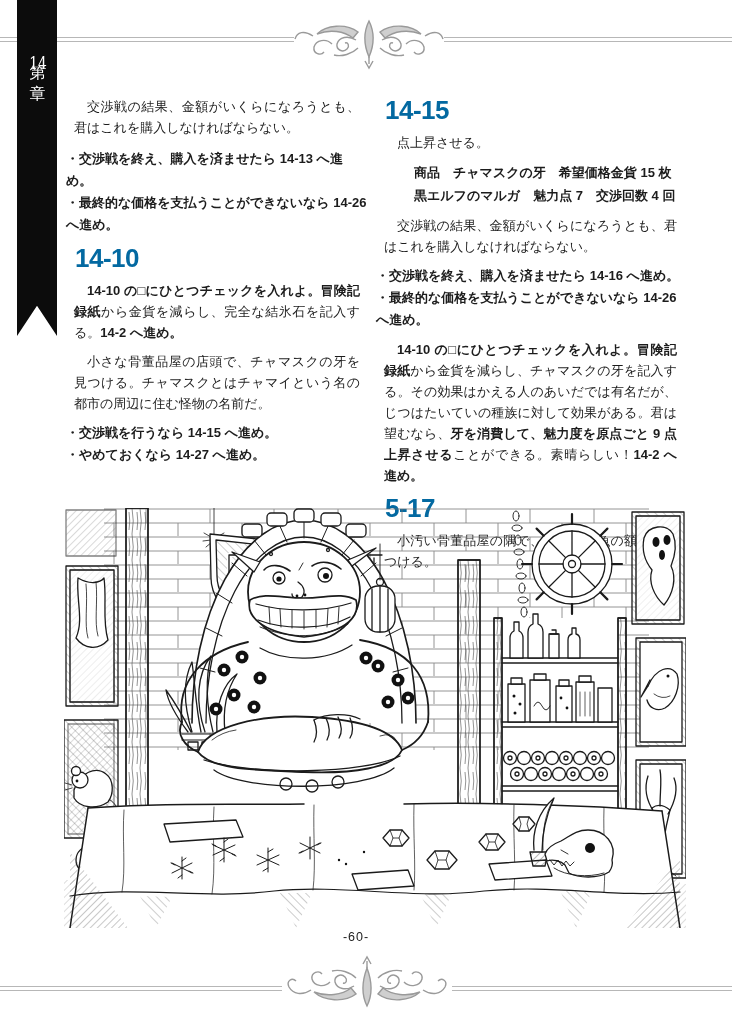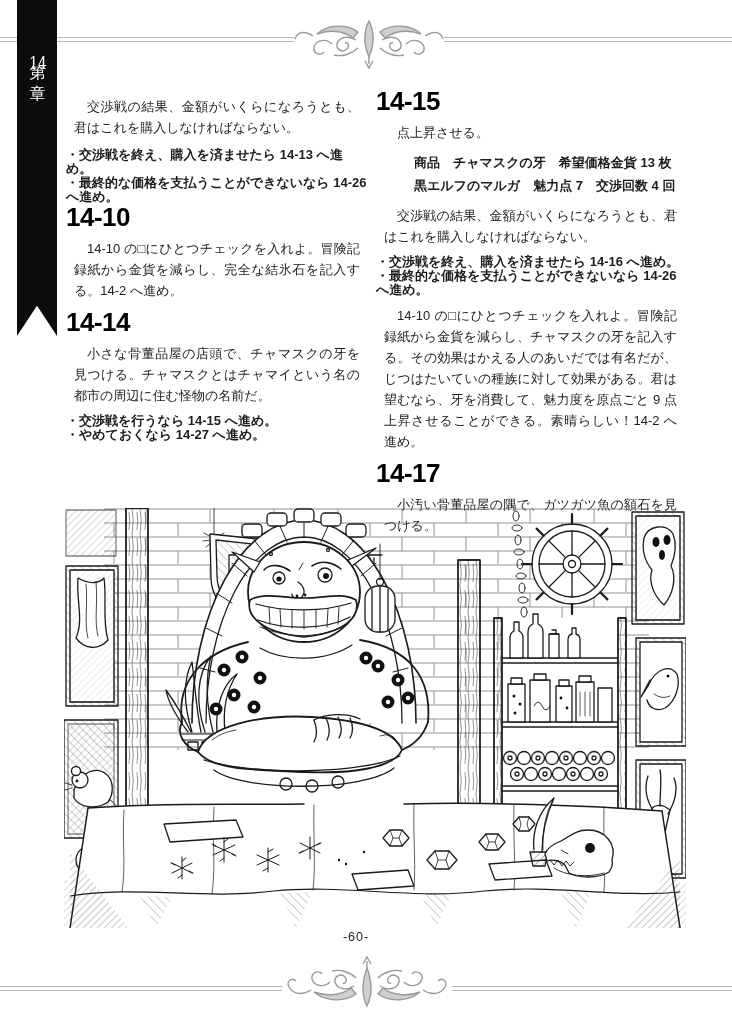--- a/index.html
+++ b/index.html
@@ -28,29 +28,29 @@
   .rule-br{top:986px;left:448px;width:284px;}
   .orn{position:absolute;background:#fff;}
   .orn-top{left:294px;top:16px;width:150px;height:54px;}
   .orn-bottom{left:282px;top:954px;width:170px;height:58px;}
   
   .col{position:absolute;font-size:13px;line-height:21px;text-align:justify;}
   .col-left{left:66px;top:88px;width:302px;}
   .col-right{left:376px;top:88px;width:309px;}
   p.body{margin:8px;}
   .ind{text-indent:1em;}
-  .b{font-family:"Liberation Sans","DejaVu Sans",sans-serif;font-weight:400;}
+  .b{font-family:"Liberation Sans","DejaVu Sans",sans-serif;font-weight:700;}
   h2.sec{
     font-family:"Liberation Sans","DejaVu Sans",sans-serif;font-weight:700;
-    font-size:26px;line-height:26px;margin:0;letter-spacing:-0.5px;color:#000000;
+    font-size:26px;line-height:26px;margin:9px;letter-spacing:-0.5px;color:#0369a1;
   }
   .choices{margin:0;}
   .choice{
     font-family:"Liberation Sans","DejaVu Sans",sans-serif;font-weight:700;
-    font-size:13px;line-height:14px;text-align:left;
+    font-size:13px;line-height:22px;text-align:left;
   }
   .mt10{margin-top:10px;} .mt8{margin-top:8px;} .mt6{margin-top:6px;}
   .mt4{margin-top:4px;} .mt3{margin-top:3px;} .mt2{margin-top:2px;}
   .nego-table{
     font-family:"Liberation Sans","DejaVu Sans",sans-serif;font-weight:700;
     font-size:13px;line-height:23px;padding-left:38px;text-align:left;margin-top:8px;
   }
   
   .illo{position:absolute;left:64px;top:508px;width:622px;height:420px;}
   .illo svg{display:block;}
@@ -94,42 +94,41 @@
 </div>
 
 <div class="col col-left">
   <p class="body ind">交渉戦の結果、金額がいくらになろうとも、君はこれを購入しなければならない。</p>
   <div class="choices mt10">
     <div class="choice">・交渉戦を終え、購入を済ませたら 14-13 へ進め。</div>
     <div class="choice">・最終的な価格を支払うことができないなら 14-26 へ進め。</div>
   </div>
   <h2 class="sec mt10">14-10</h2>
   <p class="body ind mt4"><span class="b">14-10 の□にひとつチェックを入れよ。</span><span class="b">冒険記録紙</span>から金貨を減らし、完全な結氷石を記入する。<span class="b">14-2 へ進め。</span></p>
-  <h2 class="sec mt6">14-14</h2>
   <p class="body ind mt3">小さな骨董品屋の店頭で、チャマスクの牙を見つける。チャマスクとはチャマイという名の都市の周辺に住む怪物の名前だ。</p>
   <div class="choices mt8">
     <div class="choice">・交渉戦を行うなら 14-15 へ進め。</div>
     <div class="choice">・やめておくなら 14-27 へ進め。</div>
   </div>
 </div>
 
 <div class="col col-right">
   <h2 class="sec">14-15</h2>
   <p class="body ind mt2">点上昇させる。</p>
   <div class="nego-table">
-    <div>商品　チャマスクの牙　希望価格金貨 13 枚</div>
+    <div>商品　チャマスクの牙　希望価格金貨 15 枚</div>
     <div>黒エルフのマルガ　魅力点 7　交渉回数 4 回</div>
   </div>
   <p class="body ind mt4">交渉戦の結果、金額がいくらになろうとも、君はこれを購入しなければならない。</p>
   <div class="choices mt8">
     <div class="choice">・交渉戦を終え、購入を済ませたら 14-16 へ進め。</div>
     <div class="choice">・最終的な価格を支払うことができないなら 14-26 へ進め。</div>
   </div>
   <p class="body ind mt3"><span class="b">14-10 の□にひとつチェックを入れよ。</span><span class="b">冒険記録紙</span>から金貨を減らし、チャマスクの牙を記入する。その効果はかえる人のあいだでは有名だが、じつはたいていの種族に対して効果がある。君は望むなら、<span class="b">牙を消費して、魅力度を原点ごと 9 点上昇させる</span>ことができる。素晴らしい！<span class="b">14-2 へ進め。</span></p>
-  <h2 class="sec mt6">14-17</h2>
+  <h2 class="sec mt6">5-17</h2>
   <p class="body ind mt2">小汚い骨董品屋の隅で、ガツガツ魚の額石を見つける。</p>
 </div>
 
 <div class="illo">
 <svg width="622" height="420" viewBox="0 0 622 420">
   <defs>
     <pattern id="hat" patternUnits="userSpaceOnUse" width="5" height="5" patternTransform="rotate(45)">
       <line x1="0" y1="0" x2="0" y2="5" stroke="#3a3a3a" stroke-width="0.7"></line>
     </pattern>
     <pattern id="hatl" patternUnits="userSpaceOnUse" width="6" height="6" patternTransform="rotate(-45)">

